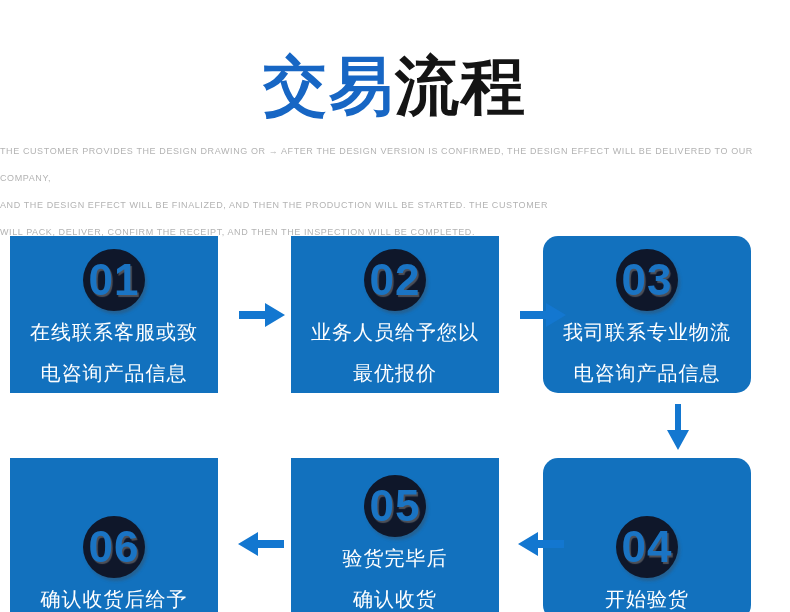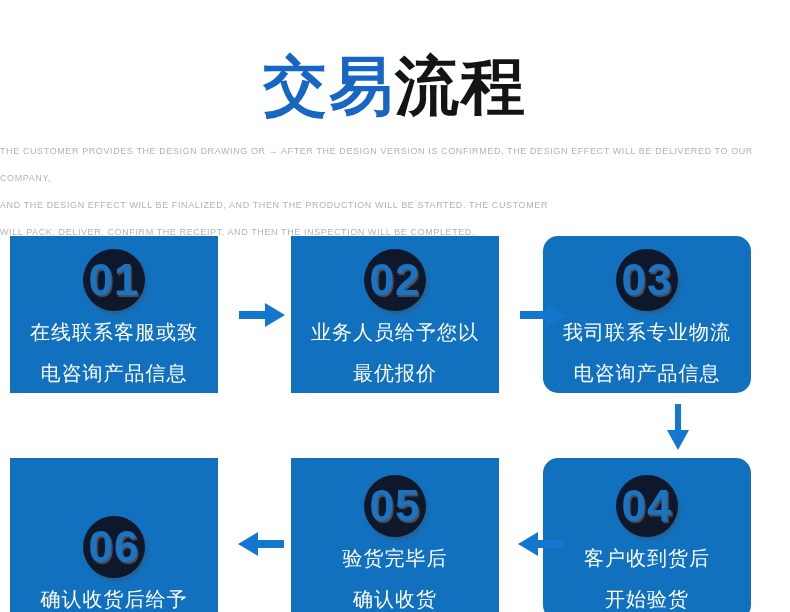--- a/index.html
+++ b/index.html
@@ -156,21 +156,20 @@
       <div>验货完毕后</div>
       <div>确认收货</div>
     </div>
   </div>
 
   <div class="step-box row2 col3">
     <div class="num-circle">
       <span class="num">04</span>
     </div>
     <div class="step-text">
-      <div>客户收到货后</div>
       <div>开始验货</div>
     </div>
   </div>
 
   <svg class="arrow" style="left:239px; top:272px;" width="46" height="30" viewBox="0 0 46 30">
     <polygon points="0,11 26,11 26,3 46,15 26,27 26,19 0,19" fill="#1377D0"></polygon>
   </svg>
 
   <svg class="arrow" style="left:520px; top:272px;" width="46" height="30" viewBox="0 0 46 30">
     <polygon points="0,11 26,11 26,3 46,15 26,27 26,19 0,19" fill="#1377D0"></polygon>

